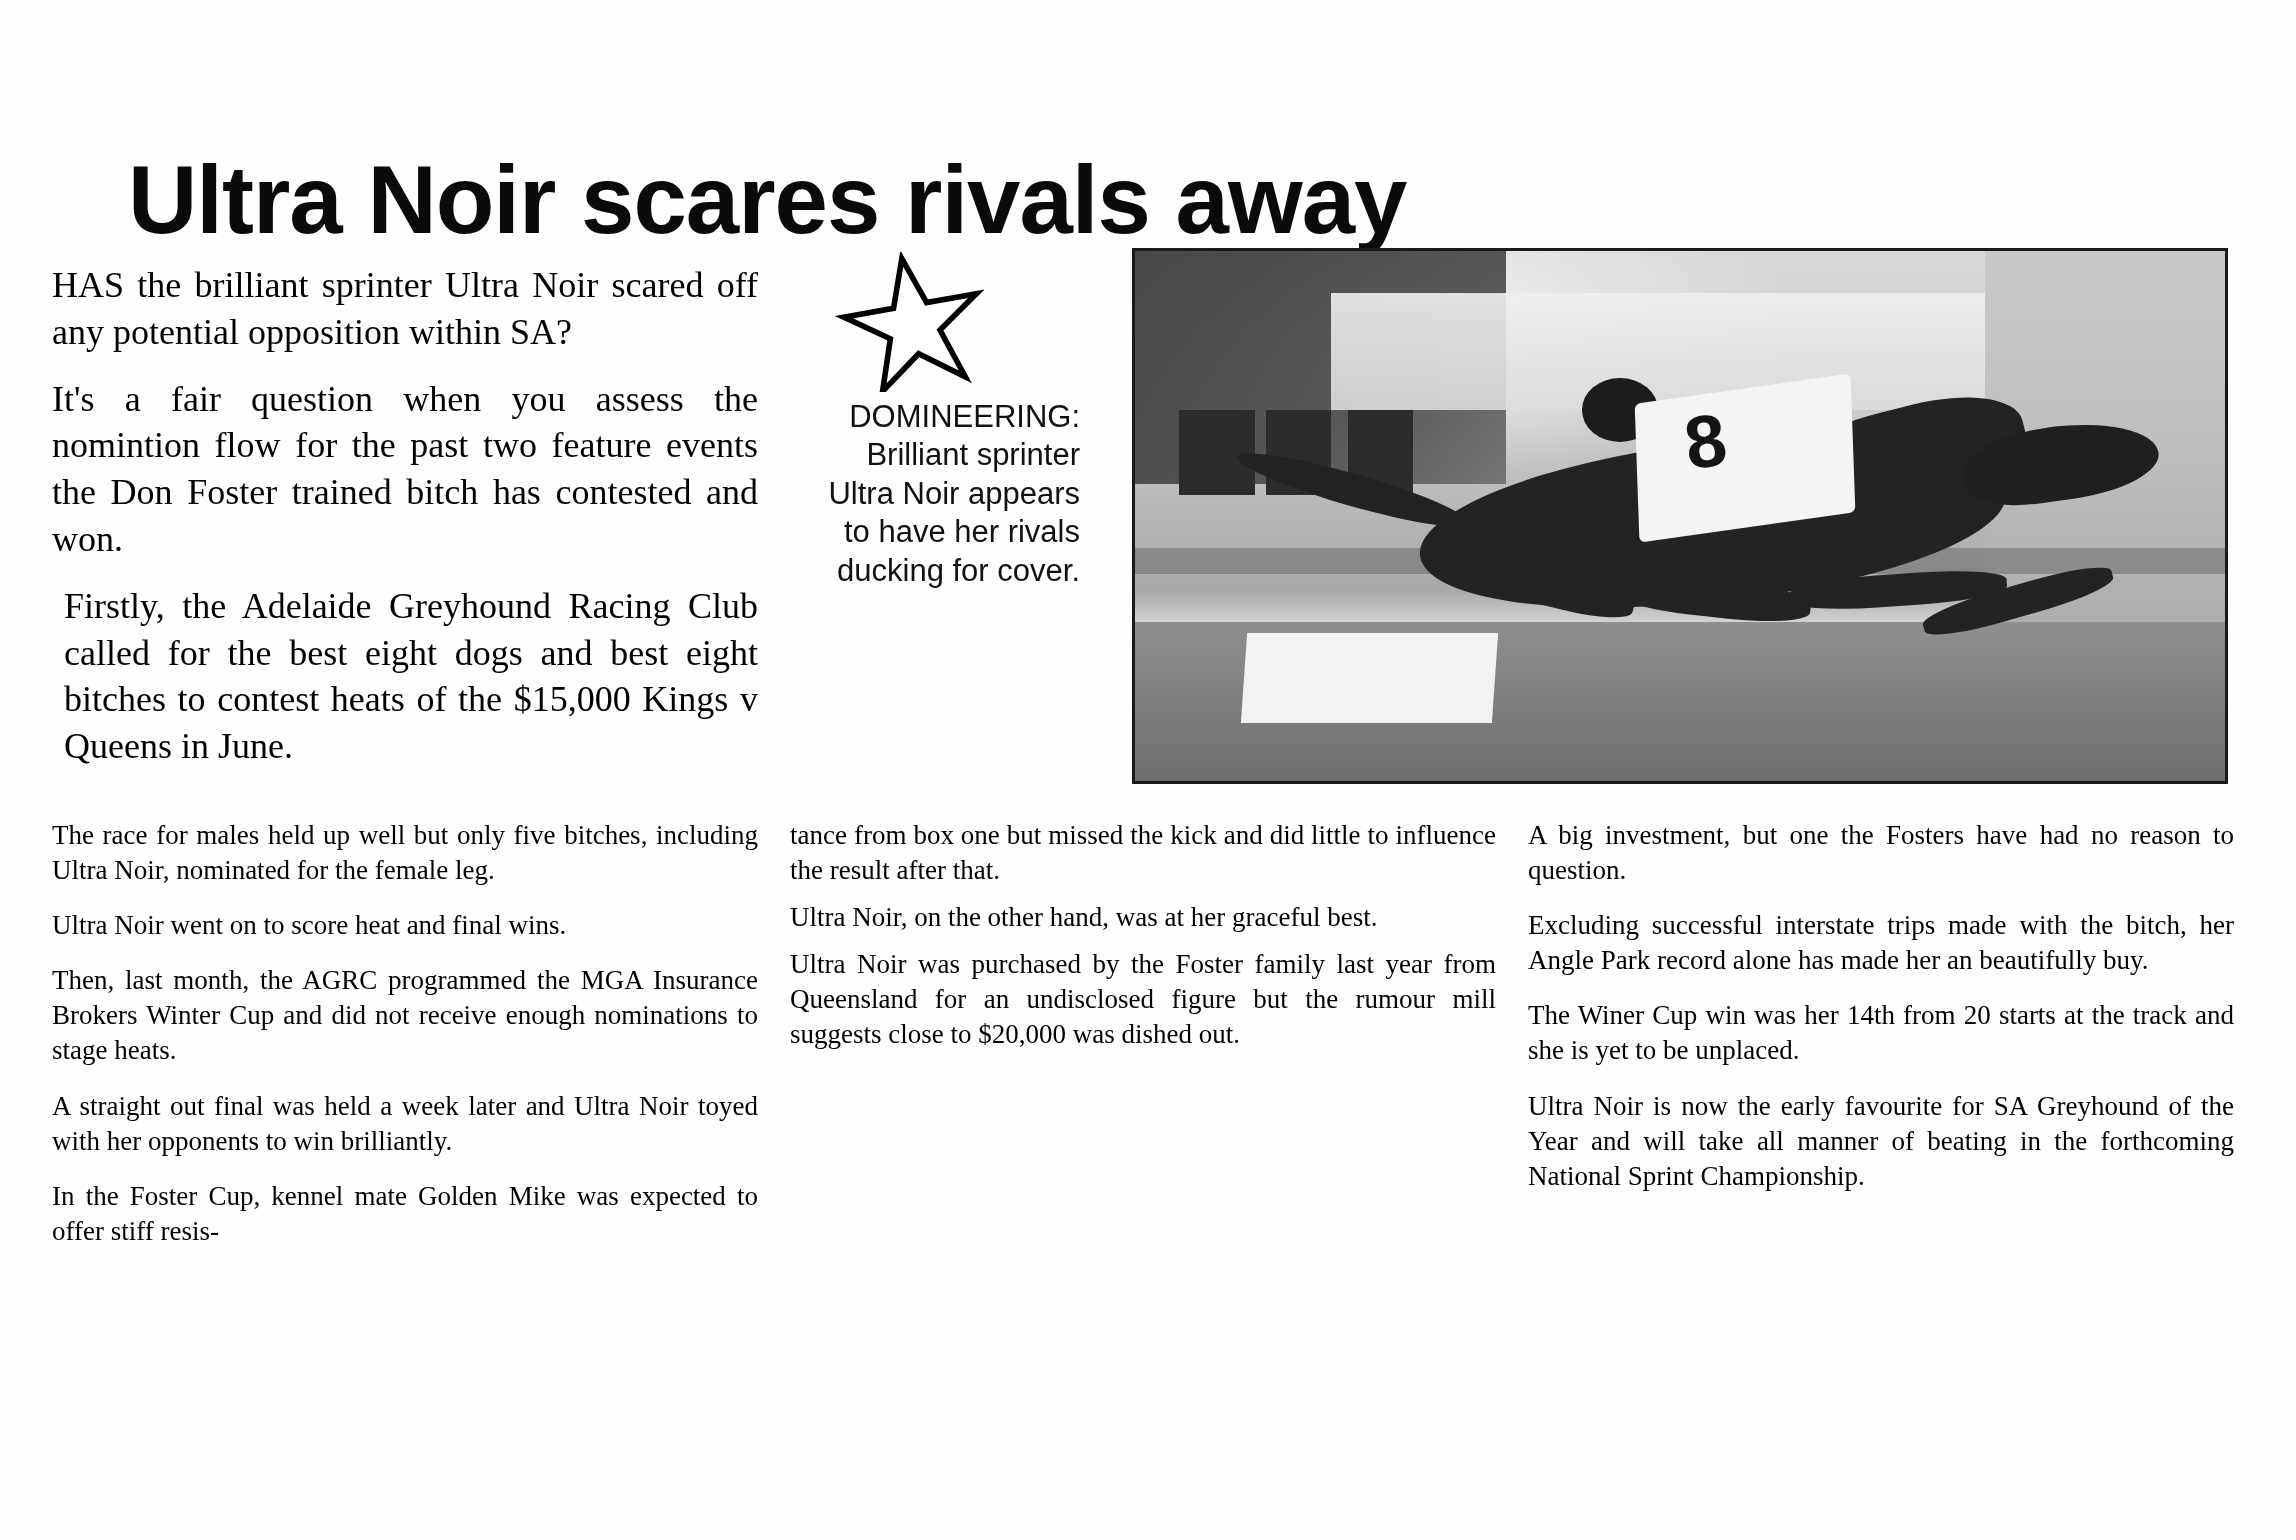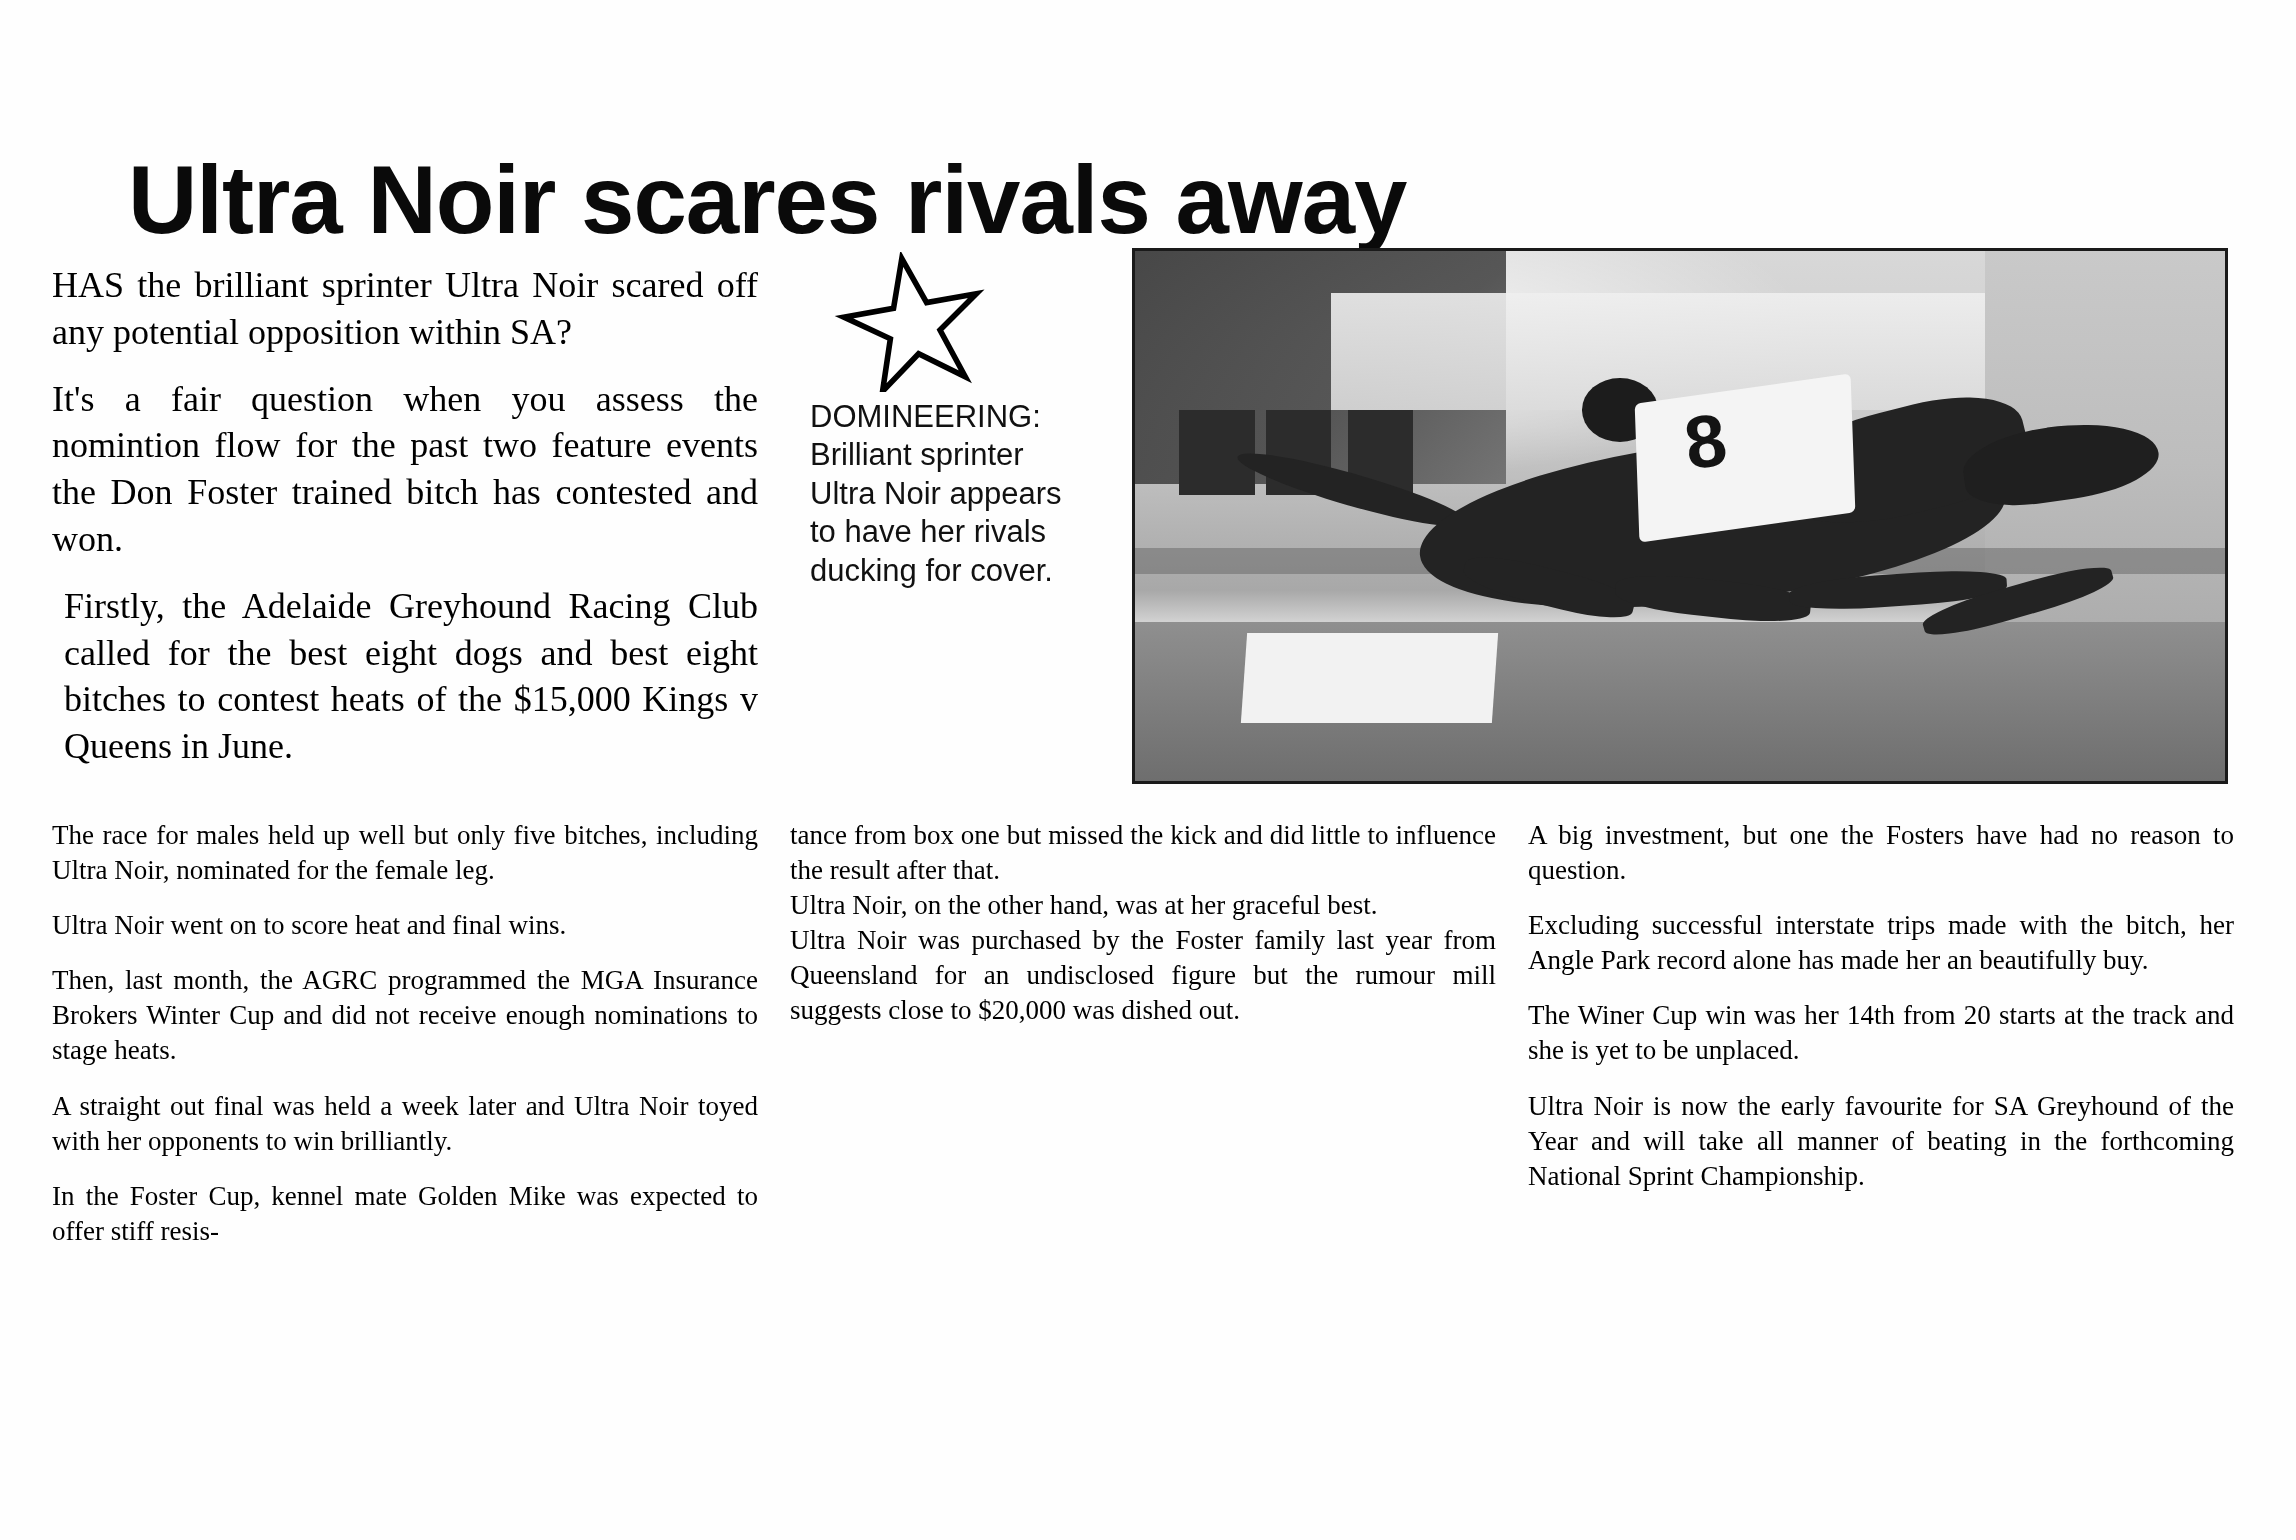--- a/index.html
+++ b/index.html
@@ -61,21 +61,21 @@
   .star-wrap {
     width: 170px;
     height: 140px;
     margin-left: 18px;
     margin-bottom: 6px;
   }
   .caption-text {
     font-family: "Liberation Sans", sans-serif;
     font-size: 31px;
     line-height: 1.24;
-    text-align: left;
+    text-align: right;
     color: #111;
   }
 
   
   .photo {
     position: absolute;
     left: 1132px;
     top: 248px;
     width: 1090px;
     height: 530px;
@@ -231,21 +231,21 @@
     line-height: 1.30;
     text-align: justify;
     text-justify: inter-word;
   }
   .bcol p { margin: 0 0 20px 0; }
   .bcol p.tight { margin-bottom: 0; }
   .bcol-1 { left: 0; }
   .bcol-2 { left: 738px; }
   .bcol-3 { left: 1476px; }
   .bcol-2 p { margin-bottom: 0; }
-  .bcol-2 p + p { margin-top: 0; }
+  .bcol-2 p + p { margin-top: 12px; }
 </style>
 </head>
 <body>
 
 <div class="page">
 
   <h1 class="headline">Ultra Noir scares rivals away</h1>
 
   <div class="col-left">
     <p>HAS the brilliant sprinter Ultra Noir scared off any potential opposition within SA?</p>

